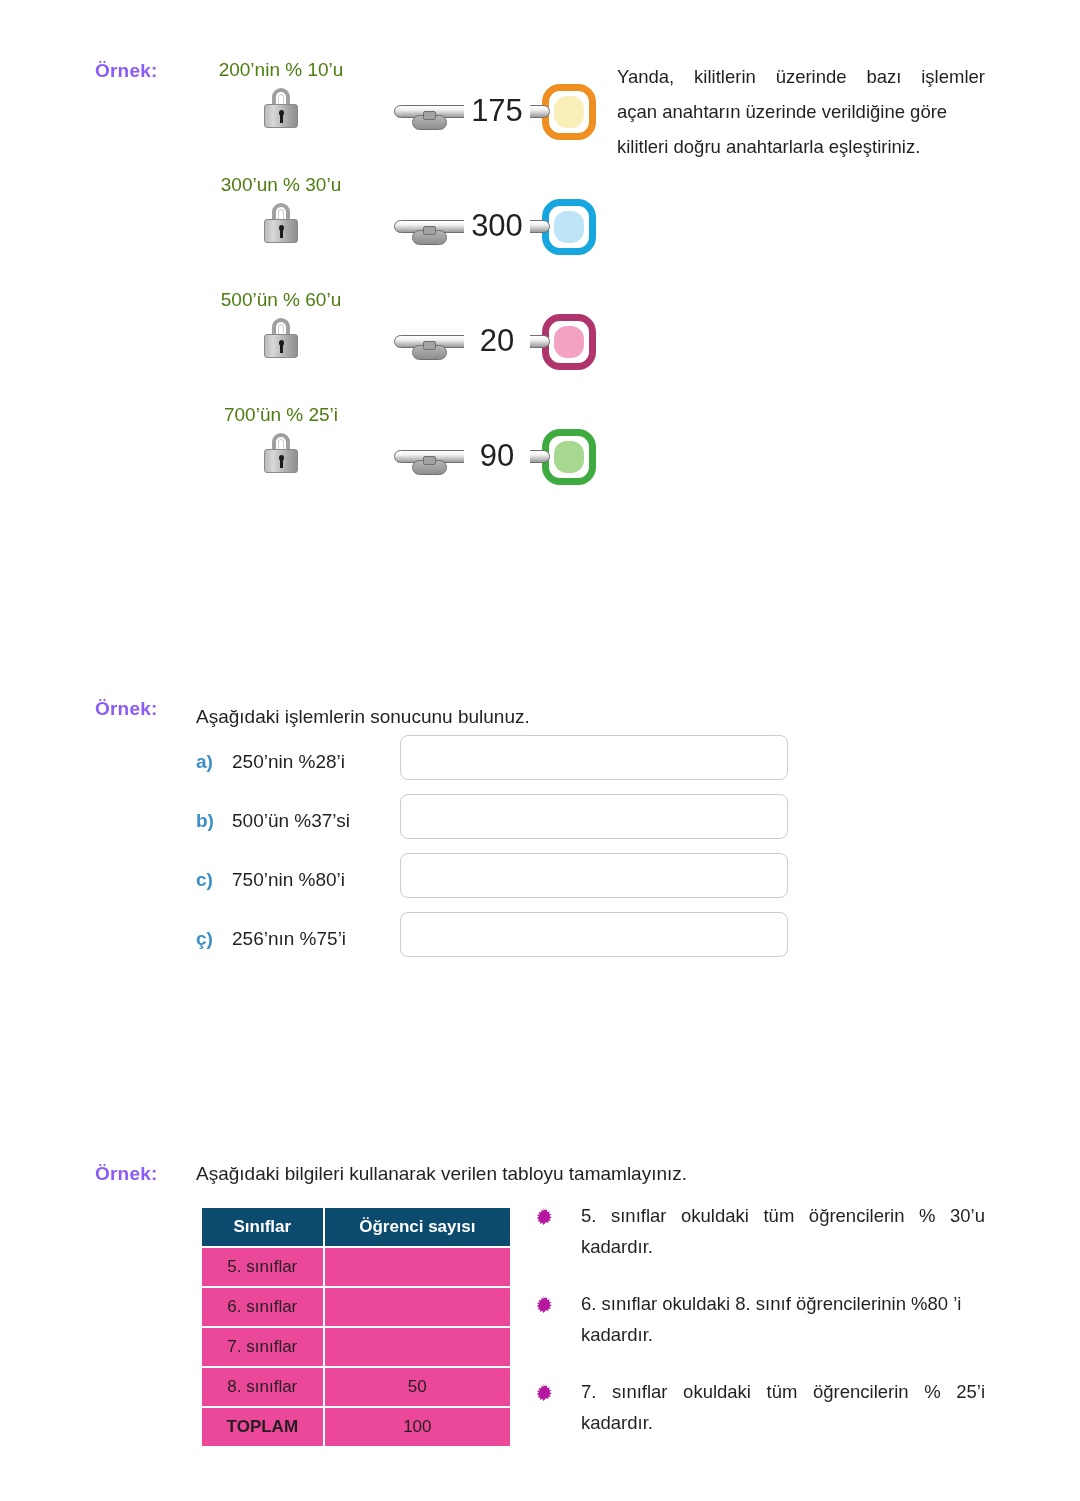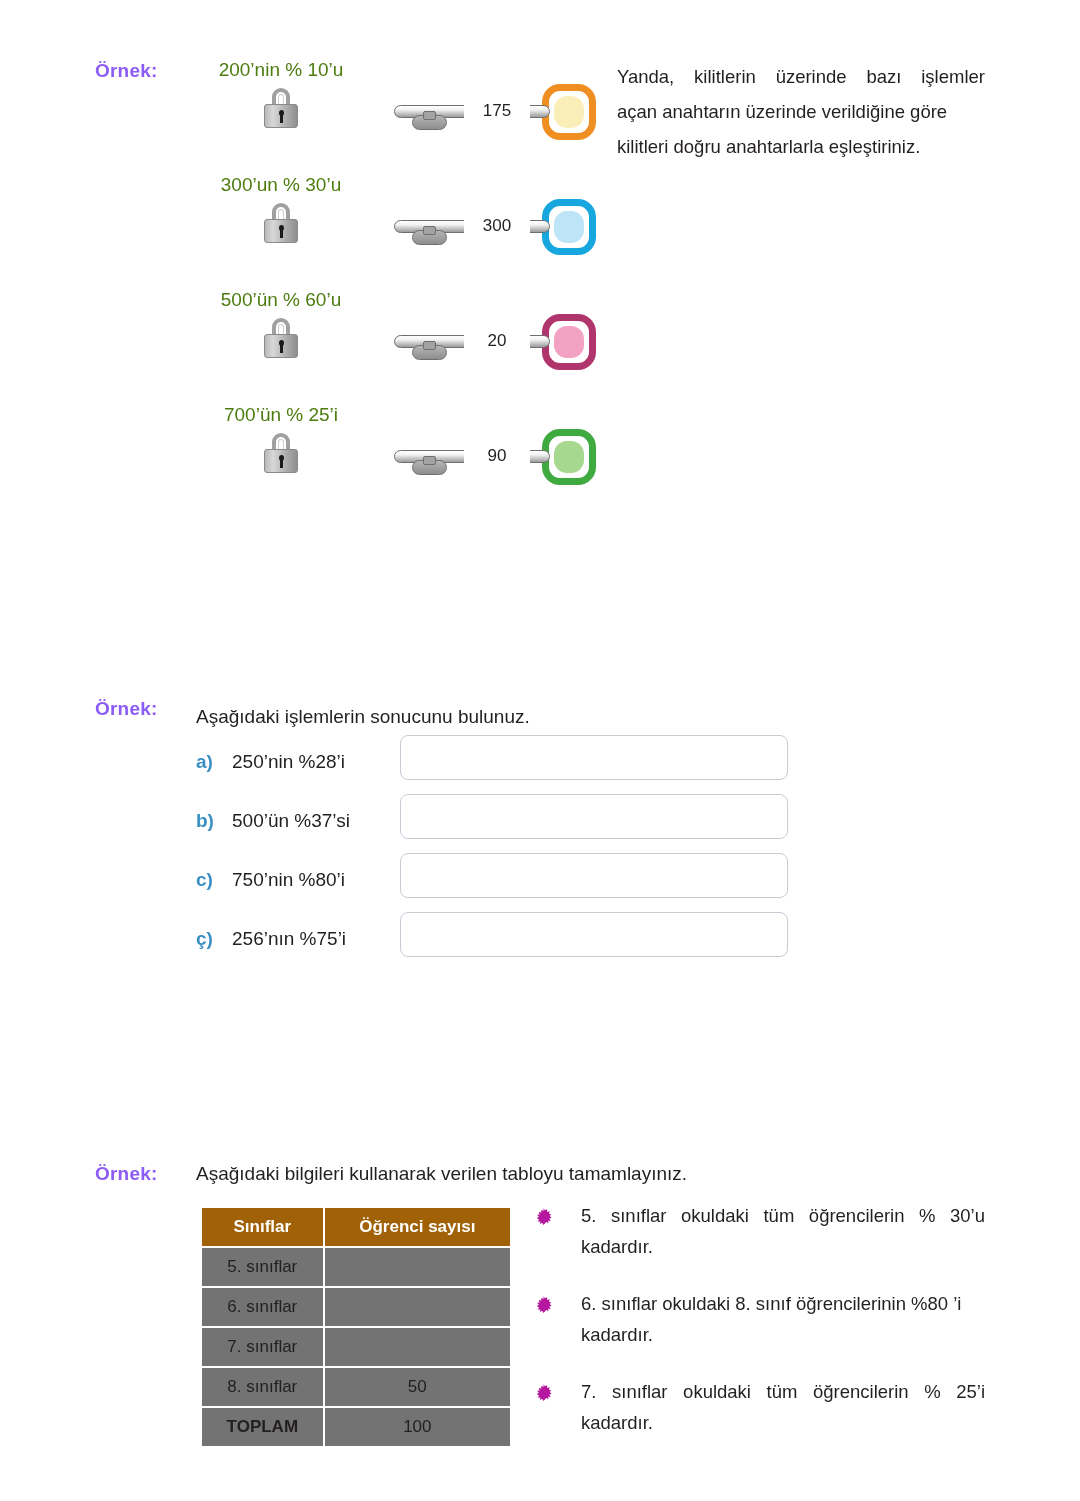--- a/index.html
+++ b/index.html
@@ -69,21 +69,21 @@
   }
   .key .bow{
     position:absolute;right:0;top:0;width:54px;height:56px;
     border-radius:18px;box-sizing:border-box;border:7px solid #000;
   }
   .key .bow .inner{
     position:absolute;left:5px;top:5px;right:5px;bottom:5px;border-radius:13px;
   }
   .key .num{
     position:absolute;left:74px;top:12px;width:66px;text-align:center;
-    font-size:17px;color:#231f20;background:#ffffff;line-height:30px;
+    font-size:31px;color:#231f20;background:#ffffff;line-height:30px;
   }
 
   .sidetext{
     position:absolute;left:617px;top:59px;width:368px;
     font-size:18.5px;line-height:35px;text-align:justify;color:#231f20;
   }
   .sidetext span{display:block;}
   .sidetext span.j{text-align-last:justify;}
 
   
@@ -97,25 +97,25 @@
   .qbox{
     position:absolute;left:204px;top:0;width:388px;height:45px;
     border:1.5px solid #cfc9d6;border-radius:8px;background:#ffffff;
     box-sizing:border-box;
   }
 
   
   .tblwrap{position:absolute;left:200px;top:1206px;width:312px;}
   table.grades{border-collapse:separate;border-spacing:2px;width:312px;}
   table.grades th{
-    background:#a16207;color:#ffffff;font-size:17px;font-weight:bold;
+    background:#0c4a6e;color:#ffffff;font-size:17px;font-weight:bold;
     padding:9px 6px;text-align:center;
   }
   table.grades td{
-    background:#737373;font-size:17px;color:#231f20;padding:9px 6px;
+    background:#ec4899;font-size:17px;color:#231f20;padding:9px 6px;
     text-align:center;height:19px;
   }
   table.grades td.total{font-weight:bold;margin-left:7px;}
 
   .bullets{position:absolute;left:535px;top:1200px;width:450px;}
   .bitem{position:relative;margin-bottom:26px;padding-left:46px;}
   .bitem .txt{
     font-size:18.5px;line-height:31px;color:#231f20;text-align:justify;
   }
   .bitem .txt span{display:block;}

